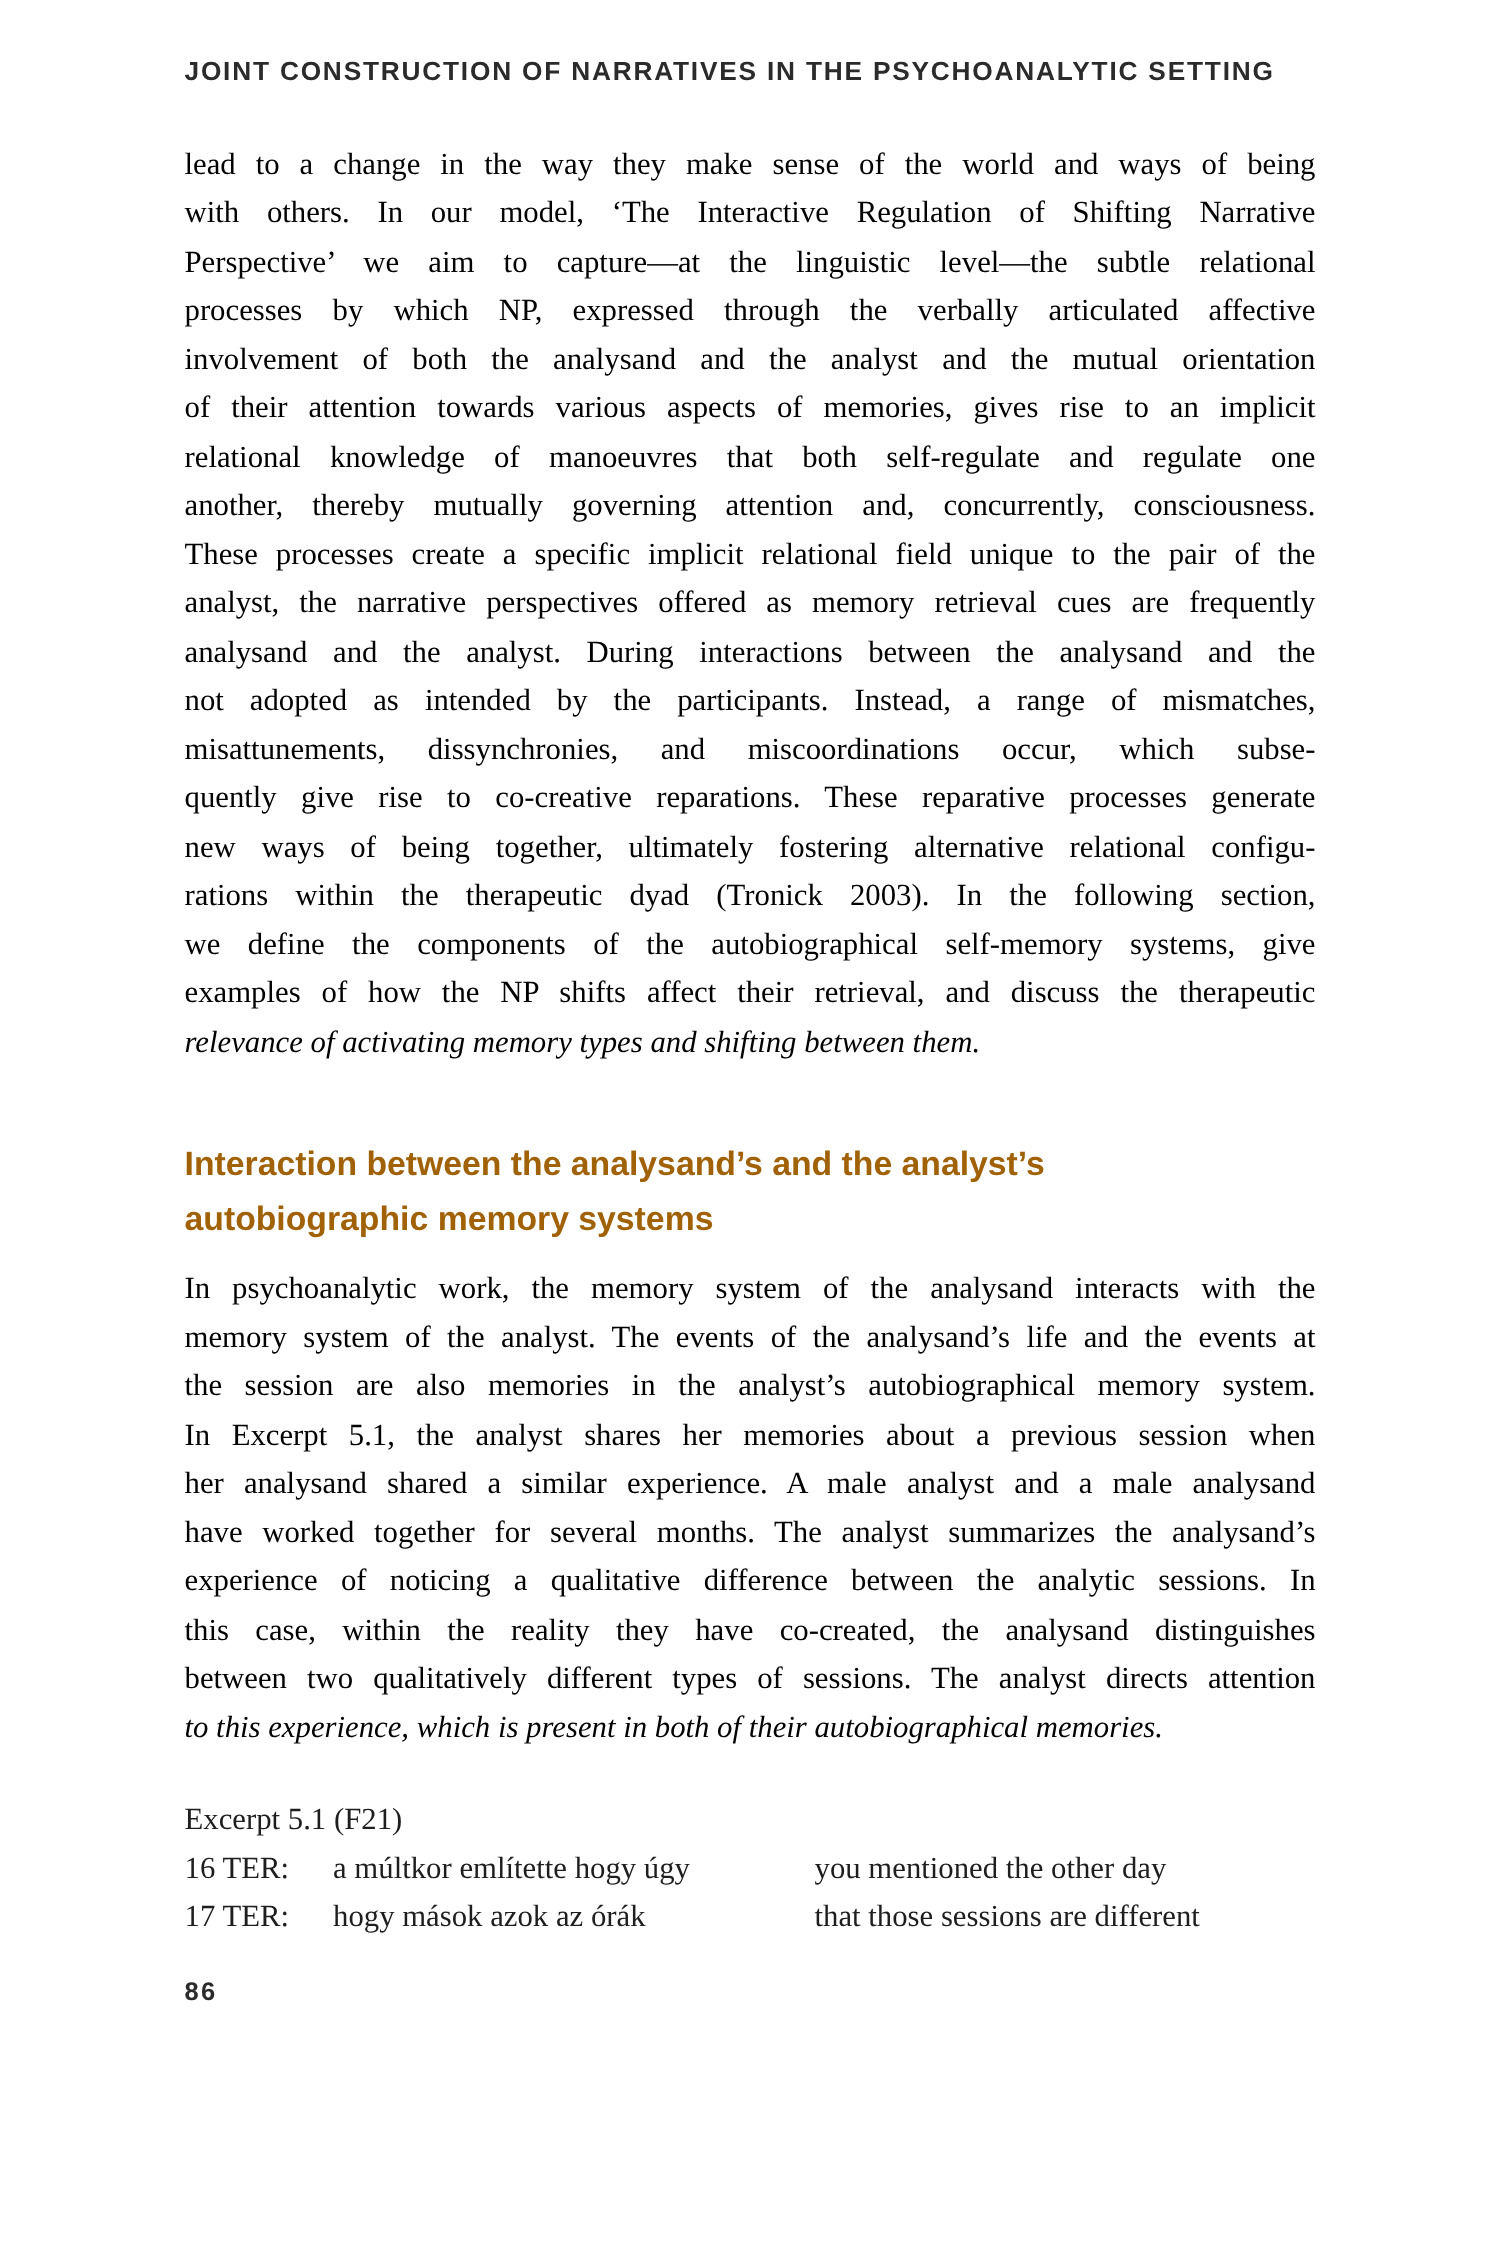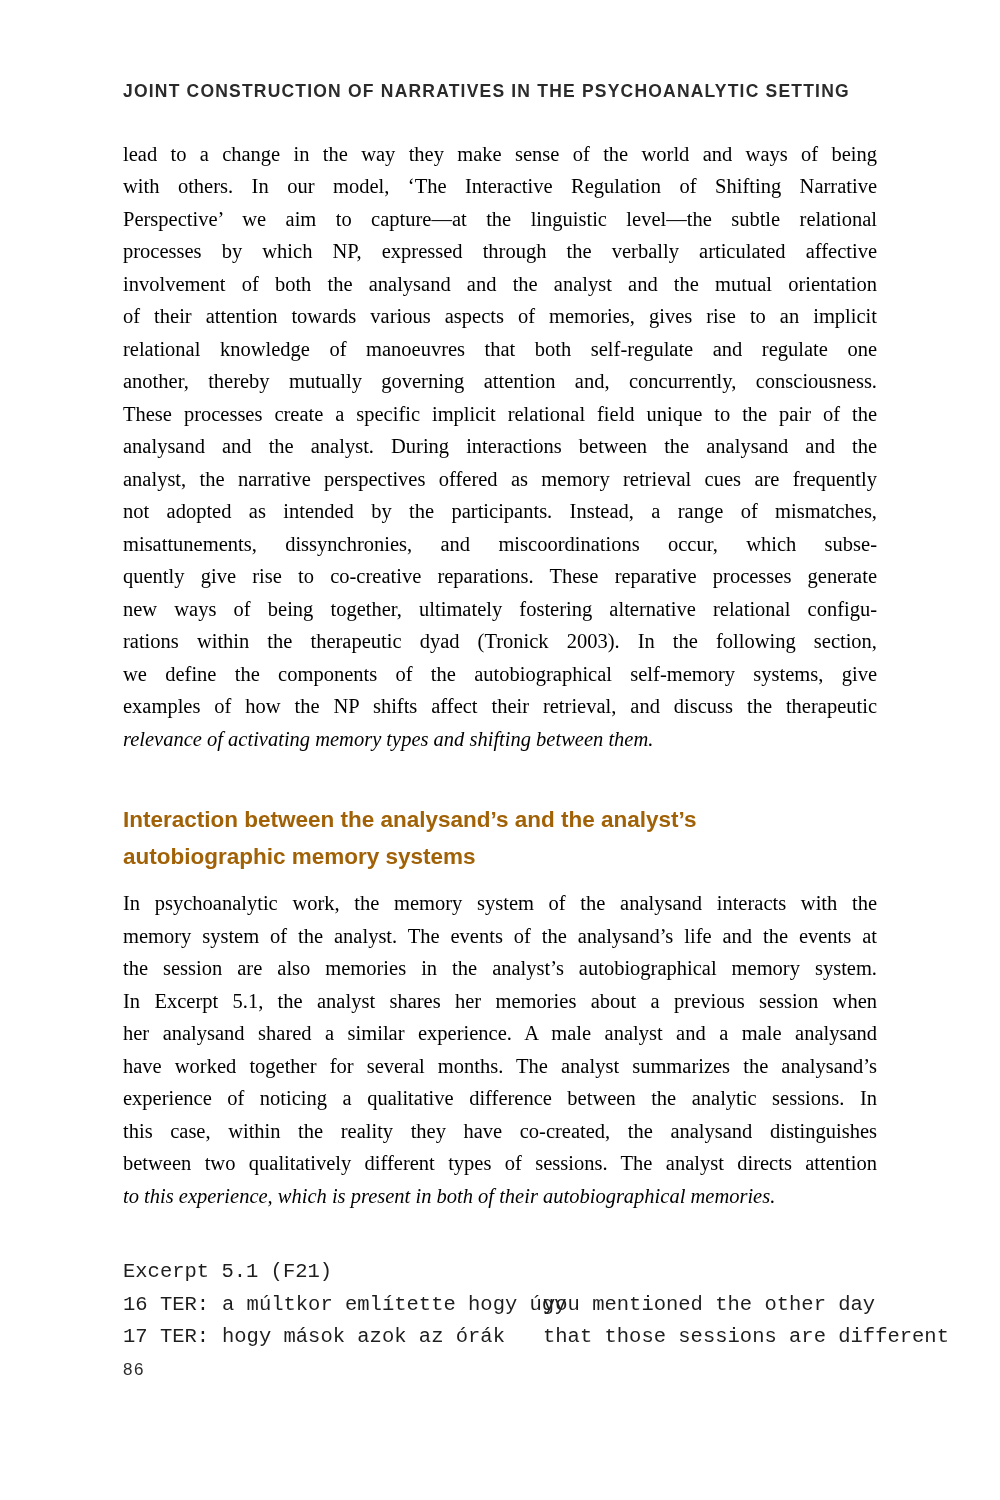--- a/index.html
+++ b/index.html
@@ -11,21 +11,21 @@
     position: relative;
     width: 1000px;
     height: 1500px;
     margin: 0 auto;
     background: #ffffff;
     box-sizing: border-box;
     padding: 0 123px;
     overflow: hidden;
   }
   .running-head {
-    padding-top: 83px;
+    padding-top: 39px;
     font-family: "Liberation Sans", sans-serif;
     font-weight: 600;
     font-size: 17.5px;
     line-height: 1;
     letter-spacing: 1.2px;
     color: #2b2b2b;
     white-space: nowrap;
   }
   .para {
     font-family: "Liberation Serif", serif;
@@ -46,38 +46,38 @@
   .para-2 { margin-top: 12px; }
   .section-heading {
     margin: 46px 0 0 0;
     font-family: "Liberation Sans", sans-serif;
     font-weight: bold;
     font-size: 22.5px;
     line-height: 37px;
     color: #a16207;
   }
   .excerpt {
-    margin-top: 44px;
-    font-family: Liberation Mono, monospace;
+    margin-top: 29px;
+    font-family: Liberation Serif, serif;
     font-size: 20.5px;
     line-height: 32.5px;
     color: #1e1e1e;
   }
   .excerpt-label { }
   .excerpt-row {
     display: grid;
     grid-template-columns: 99px 321px 1fr;
   }
   .excerpt-row .cell {
     white-space: nowrap;
   }
   .page-number {
-    margin-top: 7px;
+    margin-top: 24px;
     font-family: "Liberation Sans", sans-serif;
-    font-weight: 400;
+    font-weight: 700;
     font-size: 17px;
     line-height: 1;
     letter-spacing: 1.5px;
     color: #2b2b2b;
   }
 </style>
 </head>
 <body>
 
 <div class="page">
@@ -88,22 +88,22 @@
 
   <div class="line">lead to a change in the way they make sense of the world and ways of being</div>
       <div class="line">with others. In our model, ‘The Interactive Regulation of Shifting Narrative</div>
       <div class="line">Perspective’ we aim to capture—at the linguistic level—the subtle relational</div>
       <div class="line">processes by which NP, expressed through the verbally articulated affective</div>
       <div class="line">involvement of both the analysand and the analyst and the mutual orientation</div>
       <div class="line">of their attention towards various aspects of memories, gives rise to an implicit</div>
       <div class="line">relational knowledge of manoeuvres that both self-regulate and regulate one</div>
       <div class="line">another, thereby mutually governing attention and, concurrently, consciousness.</div>
       <div class="line">These processes create a specific implicit relational field unique to the pair of the</div>
+      <div class="line">analyst, the narrative perspectives offered as memory retrieval cues are frequently</div>
       <div class="line">analysand and the analyst. During interactions between the analysand and the</div>
-      <div class="line">analyst, the narrative perspectives offered as memory retrieval cues are frequently</div>
       <div class="line">not adopted as intended by the participants. Instead, a range of mismatches,</div>
       <div class="line">misattunements, dissynchronies, and miscoordinations occur, which subse-</div>
       <div class="line">quently give rise to co-creative reparations. These reparative processes generate</div>
       <div class="line">new ways of being together, ultimately fostering alternative relational configu-</div>
       <div class="line">rations within the therapeutic dyad (Tronick 2003). In the following section,</div>
       <div class="line">we define the components of the autobiographical self-memory systems, give</div>
       <div class="line">examples of how the NP shifts affect their retrieval, and discuss the therapeutic</div>
       <div class="line is-last">relevance of activating memory types and shifting between them.</div>
     </div>
 

